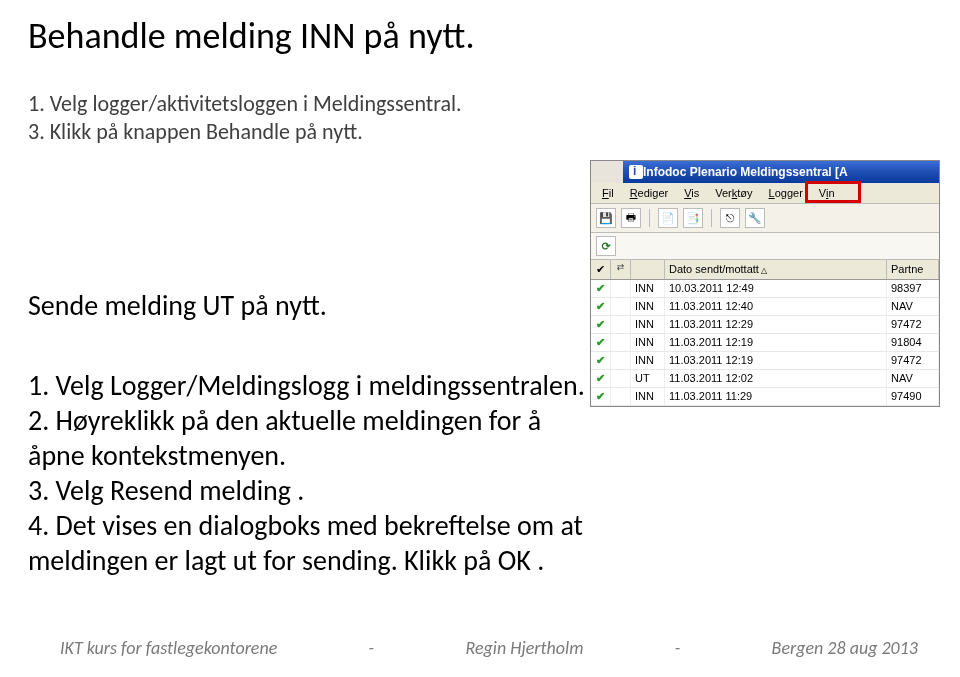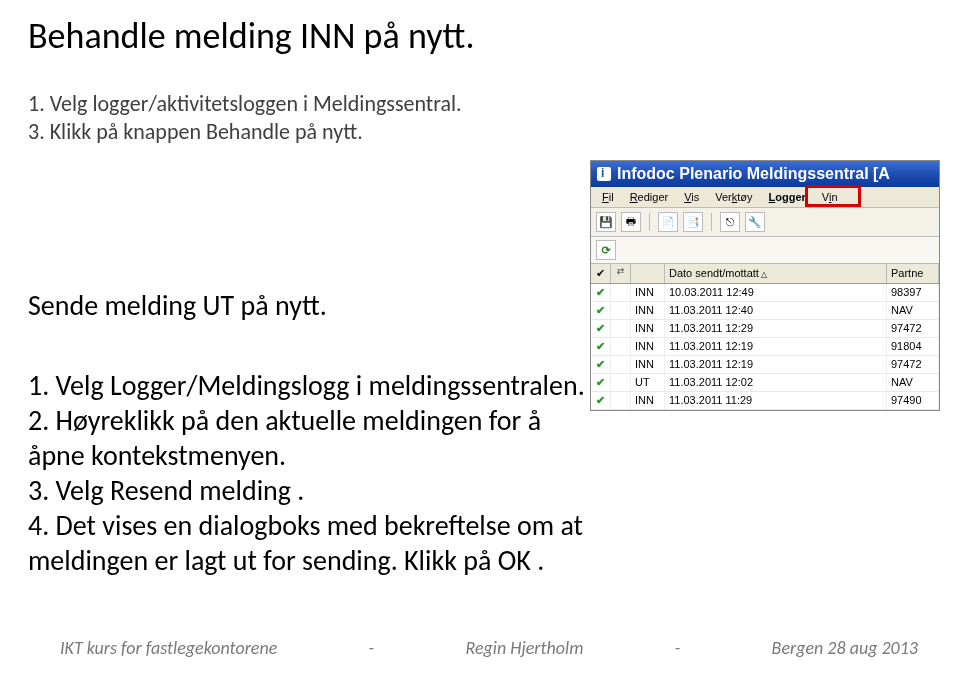--- a/index.html
+++ b/index.html
@@ -57,23 +57,24 @@
     border: 1px solid #888;
     font-family: Tahoma, Arial, sans-serif;
     font-size: 11px;
   }
   .titlebar {
     background: linear-gradient(to bottom, #3a6fd8 0%, #1f4db0 50%, #0a3a9e 100%);
     color: #fff;
     padding: 4px 6px;
     display: flex;
     align-items: center;
-    gap: 6px;
+    gap: 0;
     font-weight: bold;
-    font-size: 16px;
+    font-size: 12px;
+    margin-left: 32px;
   }
   .titlebar-icon {
     width: 14px;
     height: 14px;
     background: #fff;
     border-radius: 2px;
     display: inline-block;
     position:relative;
   }
   .titlebar-icon::after{
@@ -202,21 +203,21 @@
   <div class="titlebar">
     <span class="titlebar-icon"></span>
     <span>Infodoc Plenario Meldingssentral    [A</span>
   </div>
 
   <div class="menubar" style="position:relative;">
     <span><u>F</u>il</span>
     <span><u>R</u>ediger</span>
     <span><u>V</u>is</span>
     <span>Ver<u>k</u>tøy</span>
-    <span style="position:relative;font-weight:bold;"><u>L</u>ogger</span>
+    <span style="position:relative;"><u>L</u>ogger</span>
     <span>V<u>i</u>n</span>
     <div class="menu-highlight" style="left:214px; top:-2px;"></div>
   </div>
 
   <div class="toolbar">
     <div class="tbtn">💾</div>
     <div class="tbtn">🖶</div>
     <div class="tsep"></div>
     <div class="tbtn" style="color:#b58b00;">📄</div>
     <div class="tbtn" style="color:#b58b00;">📑</div>

